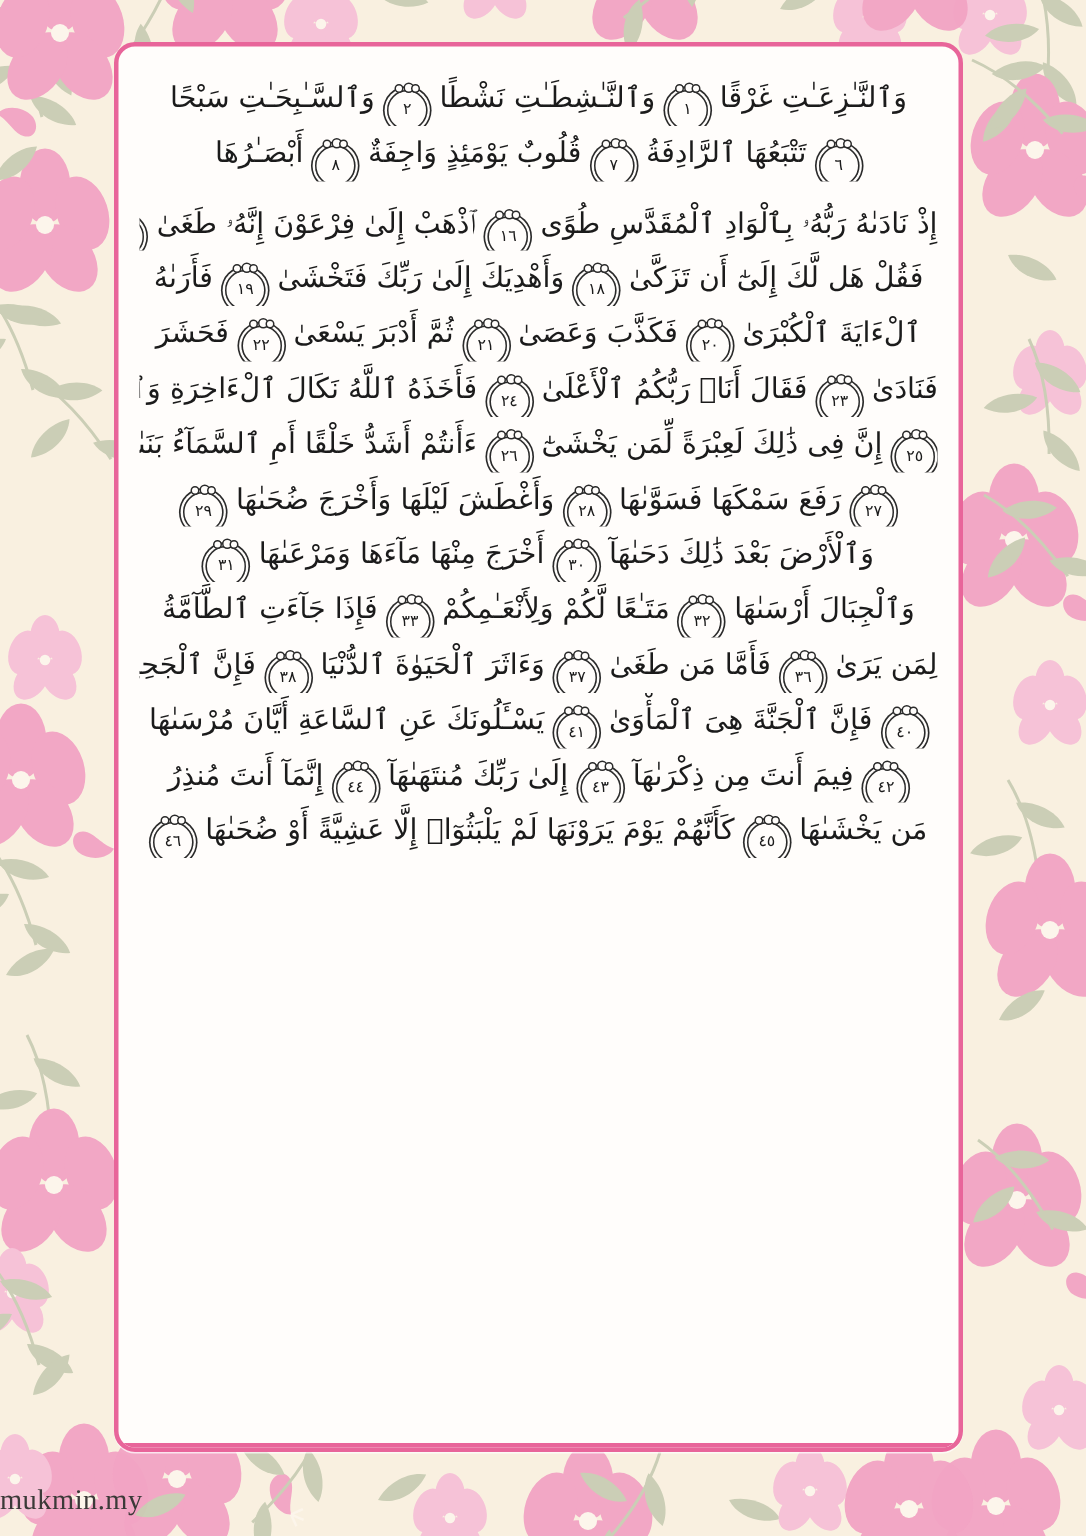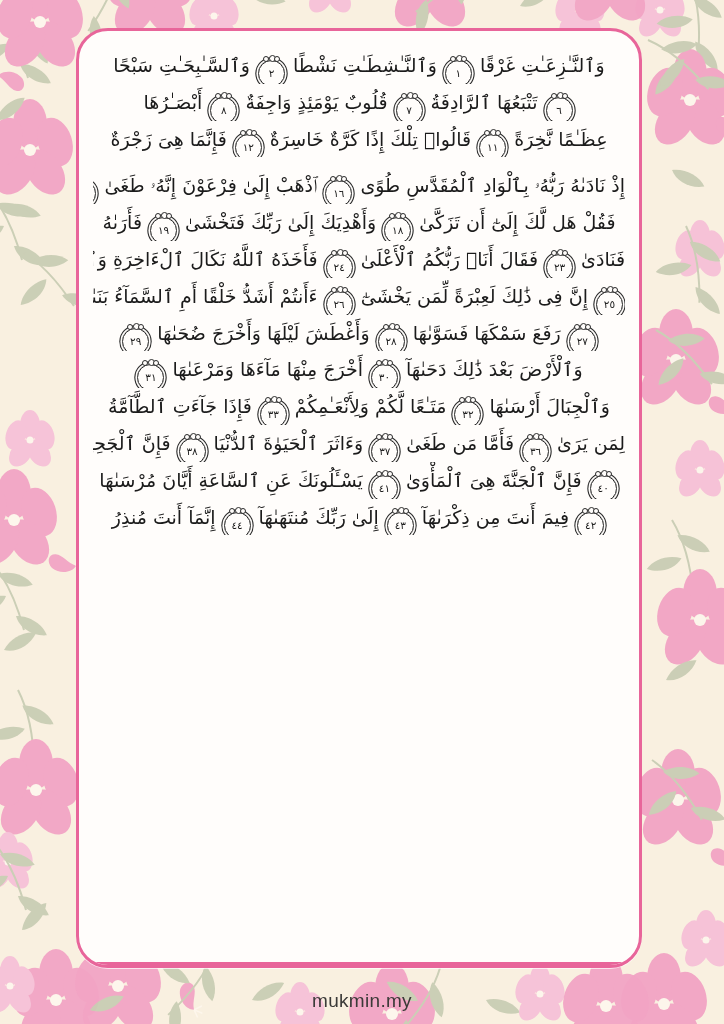--- a/index.html
+++ b/index.html
@@ -33,21 +33,21 @@
   
   #mushaf-panel {
     position: absolute;
     left: 76px;
     top: 28px;
     width: 566px;
     height: 940px;
     box-sizing: border-box;
     background: #fffdfb;
     border: 3px solid #e8659a;
-    border-radius: 32px;
+    border-radius: 14px;
     box-shadow: 0 1px 0 rgba(255,255,255,.7);
     overflow: hidden;
   }
   #mushaf-panel::after {
     
     content: "";
     position: absolute;
     left: -3px;
     right: -3px;
     bottom: -3px;
@@ -131,22 +131,21 @@
     border-radius: 50%;
     background: #fffdfb;
   }
 
   
   #site-footer {
     position: absolute;
     left: 0;
     right: 0;
     bottom: 12px;
-    text-align: center;
-    font-family: Liberation Sans, sans-serif;
+    font-family: Liberation Serif, serif;
     font-size: 19px;
     letter-spacing: .3px;
     color: #3b3a38;
   }
 </style>
 </head>
 <body>
 
 <div id="page">
 
@@ -270,36 +269,37 @@
       <use href="#leaf" x="90" y="1010" transform="rotate(-14 90 1010)"></use>
     </g>
   </svg>
 
   <div id="mushaf-panel">
     <div class="panel-inner">
 
       <div class="ayah-block block-top">
         <div class="ayah-line">وَٱلنَّـٰزِعَـٰتِ غَرْقًا <span class="ayah-mark"><i class="pip"></i>١</span> وَٱلنَّـٰشِطَـٰتِ نَشْطًا <span class="ayah-mark"><i class="pip"></i>٢</span> وَٱلسَّـٰبِحَـٰتِ سَبْحًا</div>
         <div class="ayah-line"><span class="ayah-mark"><i class="pip"></i>٦</span> تَتْبَعُهَا ٱلرَّادِفَةُ <span class="ayah-mark"><i class="pip"></i>٧</span> قُلُوبٌ يَوْمَئِذٍ وَاجِفَةٌ <span class="ayah-mark"><i class="pip"></i>٨</span> أَبْصَـٰرُهَا</div>
-        <div class="ayah-line">عِظَـٰمًا نَّخِرَةً <span class="ayah-mark"><i class="pip"></i>١١</span> قَالُوا۟ تِلْكَ إِذًا كَرَّةٌ خَاسِرَةٌ <span class="ayah-mark"><i class="pip"></i>١٢</span> فَإِنَّمَا هِىَ زَجْرَةٌ</div>
       </div>
 
       <div class="block-divider"></div>
 
       <div class="ayah-block">
         <div class="ayah-line">إِذْ نَادَىٰهُ رَبُّهُۥ بِٱلْوَادِ ٱلْمُقَدَّسِ طُوًى <span class="ayah-mark"><i class="pip"></i>١٦</span> ٱذْهَبْ إِلَىٰ فِرْعَوْنَ إِنَّهُۥ طَغَىٰ <span class="ayah-mark">١٧</span></div>
         <div class="ayah-line">فَقُلْ هَل لَّكَ إِلَىٰٓ أَن تَزَكَّىٰ <span class="ayah-mark"><i class="pip"></i>١٨</span> وَأَهْدِيَكَ إِلَىٰ رَبِّكَ فَتَخْشَىٰ <span class="ayah-mark"><i class="pip"></i>١٩</span> فَأَرَىٰهُ</div>
+        <div class="ayah-line">ٱلْءَايَةَ ٱلْكُبْرَىٰ <span class="ayah-mark"><i class="pip"></i>٢٠</span> فَكَذَّبَ وَعَصَىٰ <span class="ayah-mark"><i class="pip"></i>٢١</span> ثُمَّ أَدْبَرَ يَسْعَىٰ <span class="ayah-mark"><i class="pip"></i>٢٢</span> فَحَشَرَ</div>
         <div class="ayah-line">فَنَادَىٰ <span class="ayah-mark"><i class="pip"></i>٢٣</span> فَقَالَ أَنَا۠ رَبُّكُمُ ٱلْأَعْلَىٰ <span class="ayah-mark"><i class="pip"></i>٢٤</span> فَأَخَذَهُ ٱللَّهُ نَكَالَ ٱلْءَاخِرَةِ وَٱلْأُولَىٰٓ</div>
         <div class="ayah-line"><span class="ayah-mark"><i class="pip"></i>٢٥</span> إِنَّ فِى ذَٰلِكَ لَعِبْرَةً لِّمَن يَخْشَىٰٓ <span class="ayah-mark"><i class="pip"></i>٢٦</span> ءَأَنتُمْ أَشَدُّ خَلْقًا أَمِ ٱلسَّمَآءُ بَنَىٰهَا</div>
         <div class="ayah-line"><span class="ayah-mark"><i class="pip"></i>٢٧</span> رَفَعَ سَمْكَهَا فَسَوَّىٰهَا <span class="ayah-mark"><i class="pip"></i>٢٨</span> وَأَغْطَشَ لَيْلَهَا وَأَخْرَجَ ضُحَىٰهَا <span class="ayah-mark"><i class="pip"></i>٢٩</span></div>
         <div class="ayah-line">وَٱلْأَرْضَ بَعْدَ ذَٰلِكَ دَحَىٰهَآ <span class="ayah-mark"><i class="pip"></i>٣٠</span> أَخْرَجَ مِنْهَا مَآءَهَا وَمَرْعَىٰهَا <span class="ayah-mark"><i class="pip"></i>٣١</span></div>
         <div class="ayah-line">وَٱلْجِبَالَ أَرْسَىٰهَا <span class="ayah-mark"><i class="pip"></i>٣٢</span> مَتَـٰعًا لَّكُمْ وَلِأَنْعَـٰمِكُمْ <span class="ayah-mark"><i class="pip"></i>٣٣</span> فَإِذَا جَآءَتِ ٱلطَّآمَّةُ</div>
         <div class="ayah-line">لِمَن يَرَىٰ <span class="ayah-mark"><i class="pip"></i>٣٦</span> فَأَمَّا مَن طَغَىٰ <span class="ayah-mark"><i class="pip"></i>٣٧</span> وَءَاثَرَ ٱلْحَيَوٰةَ ٱلدُّنْيَا <span class="ayah-mark"><i class="pip"></i>٣٨</span> فَإِنَّ ٱلْجَحِيمَ</div>
         <div class="ayah-line"><span class="ayah-mark"><i class="pip"></i>٤٠</span> فَإِنَّ ٱلْجَنَّةَ هِىَ ٱلْمَأْوَىٰ <span class="ayah-mark"><i class="pip"></i>٤١</span> يَسْـَٔلُونَكَ عَنِ ٱلسَّاعَةِ أَيَّانَ مُرْسَىٰهَا</div>
         <div class="ayah-line"><span class="ayah-mark"><i class="pip"></i>٤٢</span> فِيمَ أَنتَ مِن ذِكْرَىٰهَآ <span class="ayah-mark"><i class="pip"></i>٤٣</span> إِلَىٰ رَبِّكَ مُنتَهَىٰهَآ <span class="ayah-mark"><i class="pip"></i>٤٤</span> إِنَّمَآ أَنتَ مُنذِرُ</div>
+        <div class="ayah-line">مَن يَخْشَىٰهَا <span class="ayah-mark"><i class="pip"></i>٤٥</span> كَأَنَّهُمْ يَوْمَ يَرَوْنَهَا لَمْ يَلْبَثُوٓا۟ إِلَّا عَشِيَّةً أَوْ ضُحَىٰهَا <span class="ayah-mark"><i class="pip"></i>٤٦</span></div>
       </div>
 
     </div>
   </div>
 
   <div id="site-footer">
     <span>mukmin.my</span>
   </div>
 
 </div>

